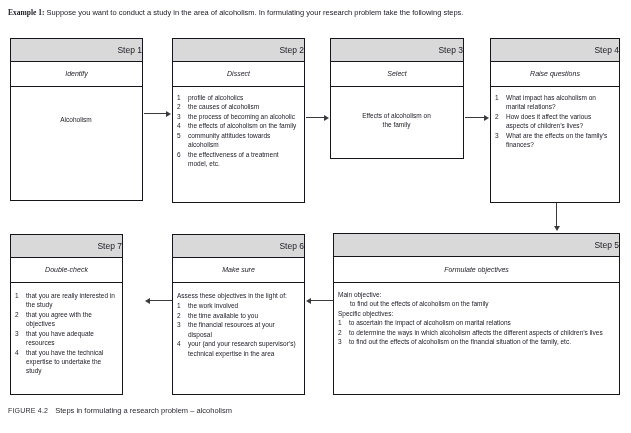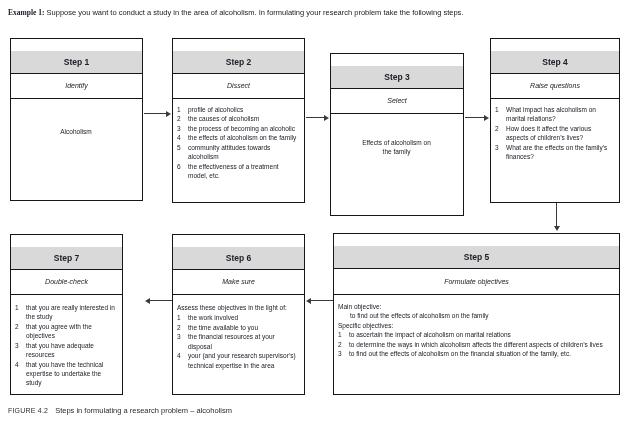--- a/index.html
+++ b/index.html
@@ -9,22 +9,22 @@
   }
   
   .intro{position:absolute;left:8px;top:8px;width:616px;font-size:7.5px;line-height:1.3;}
   .intro b{font-weight:bold;font-family:Liberation Serif, serif;}
   
   .caption{position:absolute;left:8px;top:406px;font-size:7.5px;color:#2a2a33;}
   .caption .fig-label{font-style:normal;font-size:7px;letter-spacing:.2px;margin-right:7px;}
   .caption .fig-title{}
   
   .box{position:absolute;border:1.5px solid #15151c;background:#ffffff;box-sizing:border-box;}
-  .box-header{height:22px;line-height:22px;text-align:center;background:#d9d9d9;
-    border-bottom:1.5px solid #15151c;font-weight:bold;font-size:8.5px;margin-top:12px;}
+  .box-header{height:22px;line-height:22px;text-align:right;background:#d9d9d9;
+    border-bottom:1.5px solid #15151c;font-weight:normal;font-size:8.5px;}
   .box-subtitle{height:24px;line-height:24px;text-align:center;font-style:italic;
     font-size:7px;border-bottom:1.5px solid #15151c;}
   .box-body{font-size:6.5px;line-height:1.45;padding:6px 5px 4px 4px;}
   .center-body{text-align:center;}
   .center-body .ctext{margin:0 auto;}
   #box-step1 .ctext{padding-top:22px;width:100px;}
   #box-step3 .ctext{padding-top:18px;width:78px;}
   
   .li{display:flex;align-items:flex-start;}
   .li .num{flex:none;width:11px;}
@@ -80,21 +80,21 @@
           <span class="num">5</span>
           <span class="txt">community attitudes towards alcoholism</span>
         </div>
       <div class="li">
           <span class="num">6</span>
           <span class="txt">the effectiveness of a treatment model, etc.</span>
         </div>
     </div>
   </div>
 
-  <div class="box" id="box-step3" style="left:330px;top:53px;width:134px;height:163px;">
+  <div class="box" id="box-step3" style="left:330px;top:38px;width:134px;height:121px;">
     <div class="box-header">Step 3</div>
     <div class="box-subtitle">Select</div>
     <div class="box-body center-body">
       <div class="ctext">Effects of alcoholism on the family</div>
     </div>
   </div>
 
   <div class="box" id="box-step4" style="left:490px;top:38px;width:130px;height:165px;">
     <div class="box-header">Step 4</div>
     <div class="box-subtitle">Raise questions</div>

